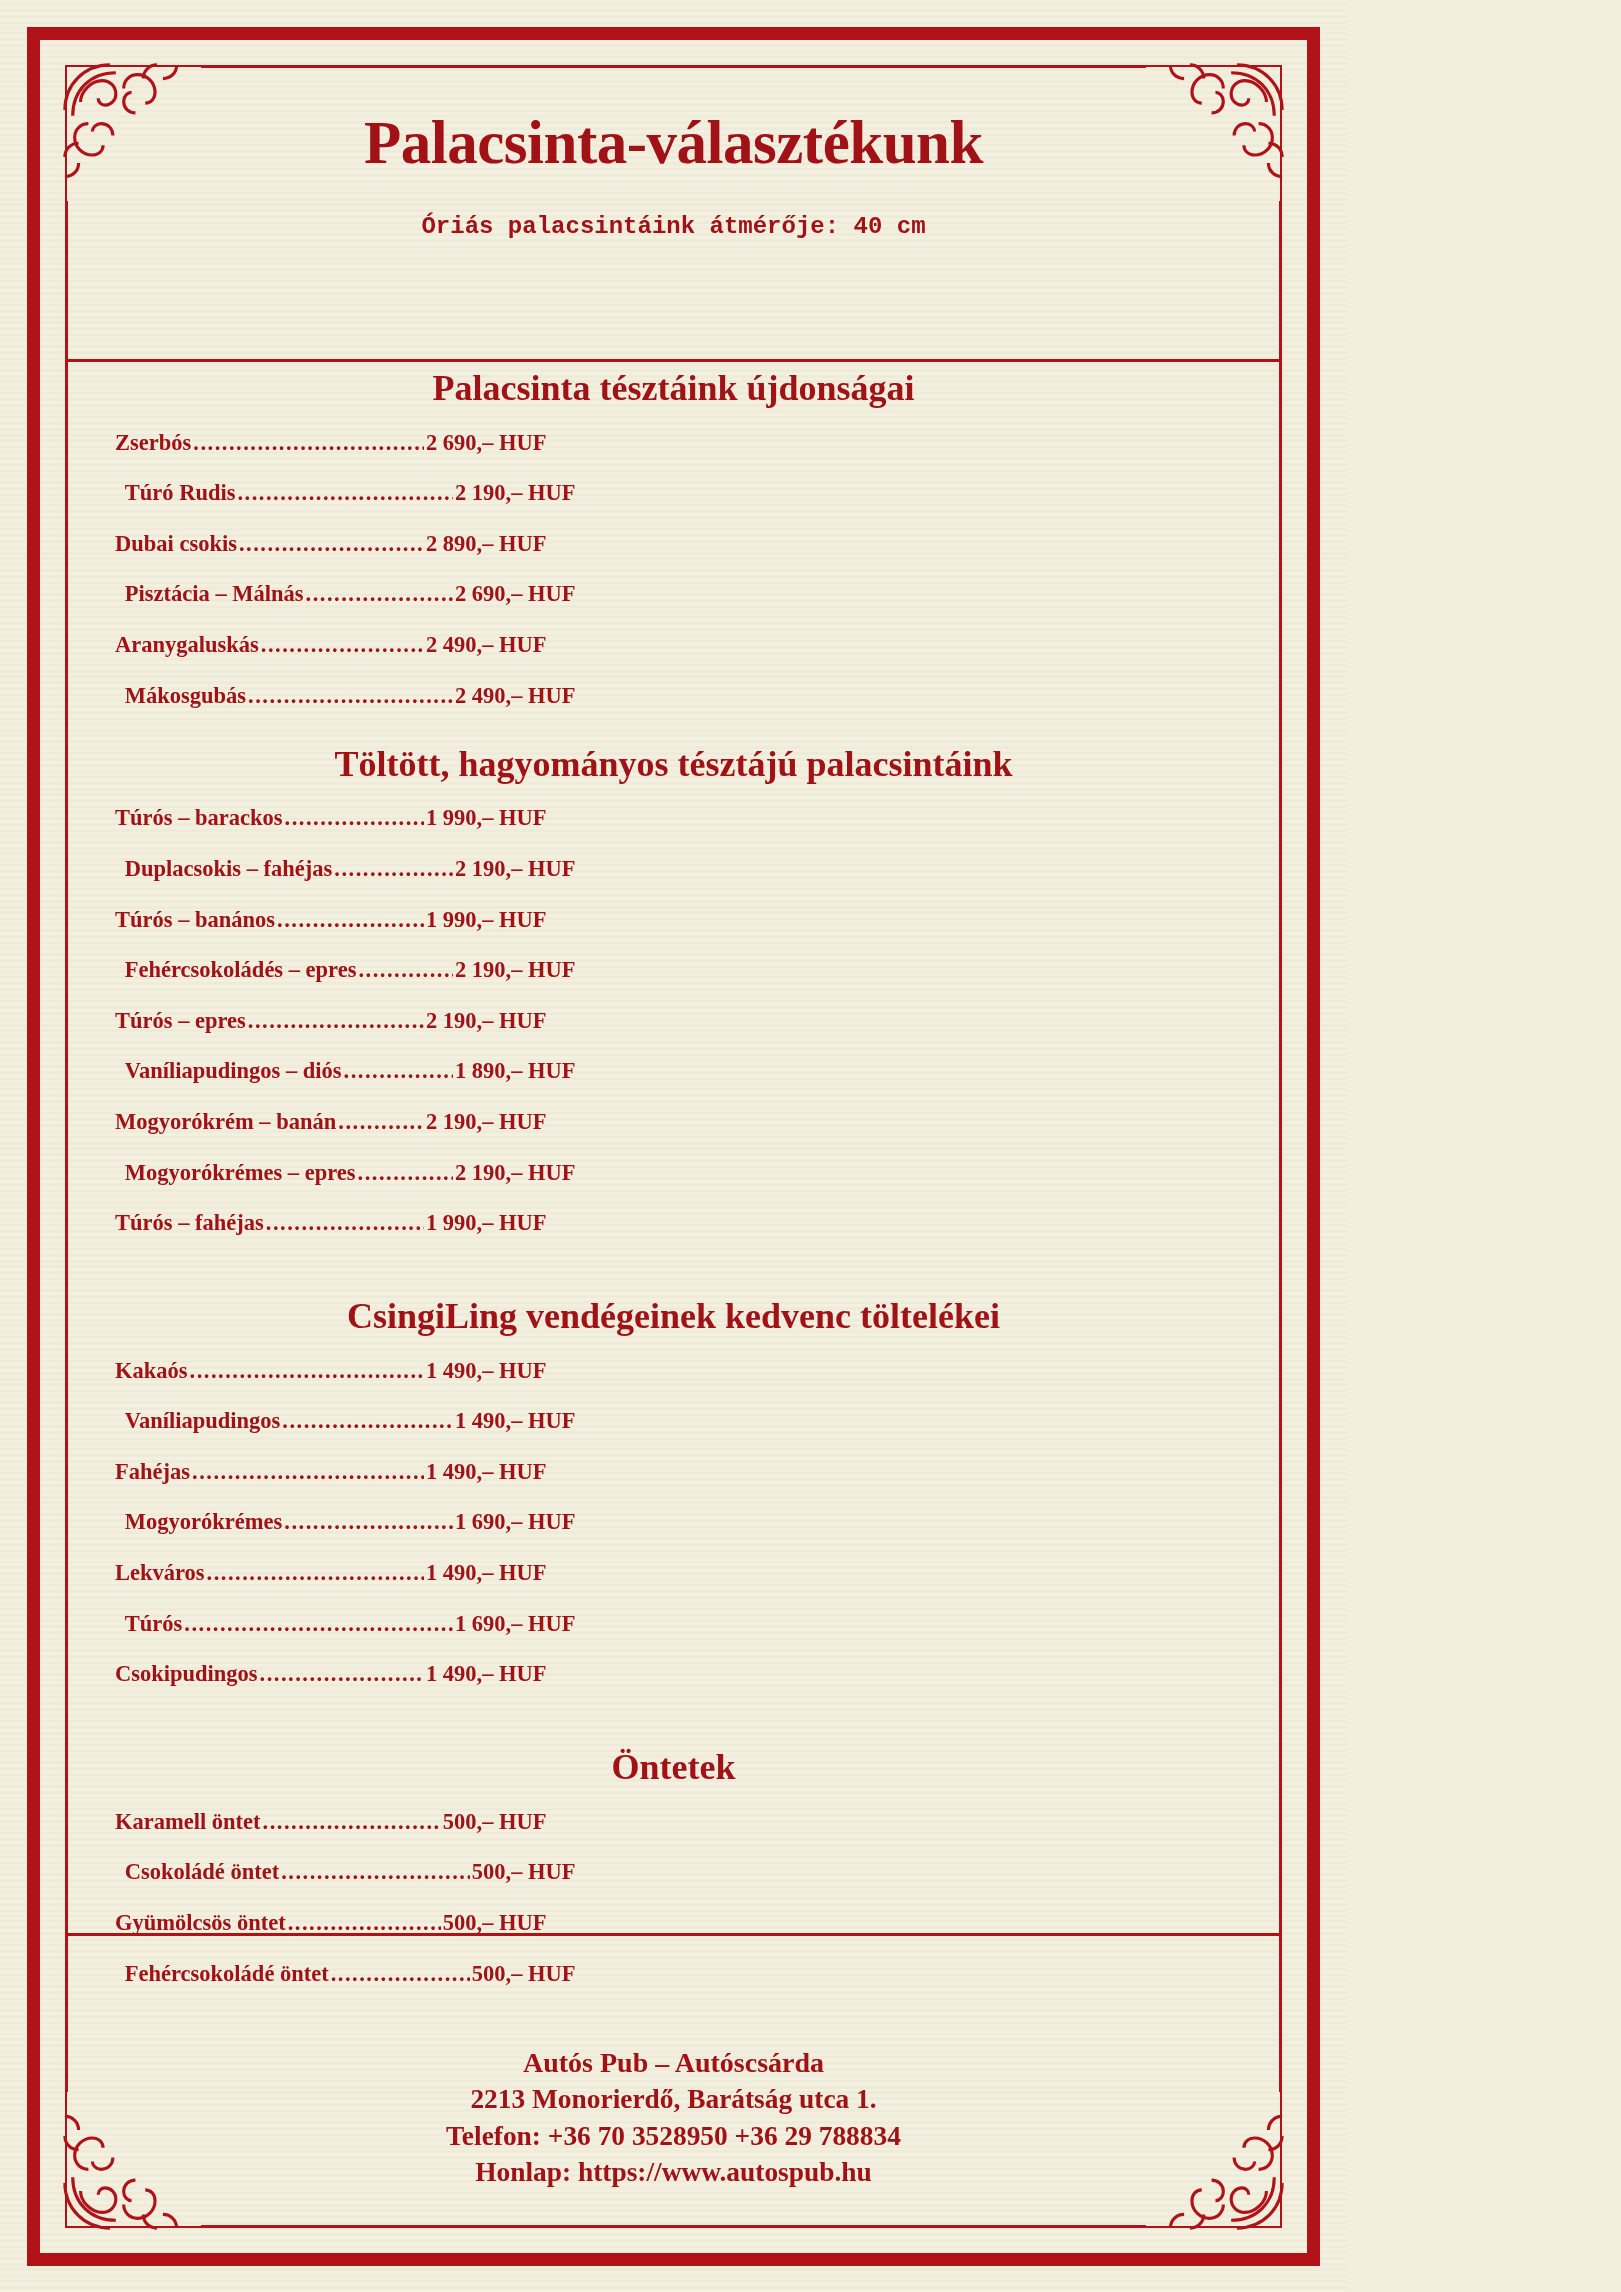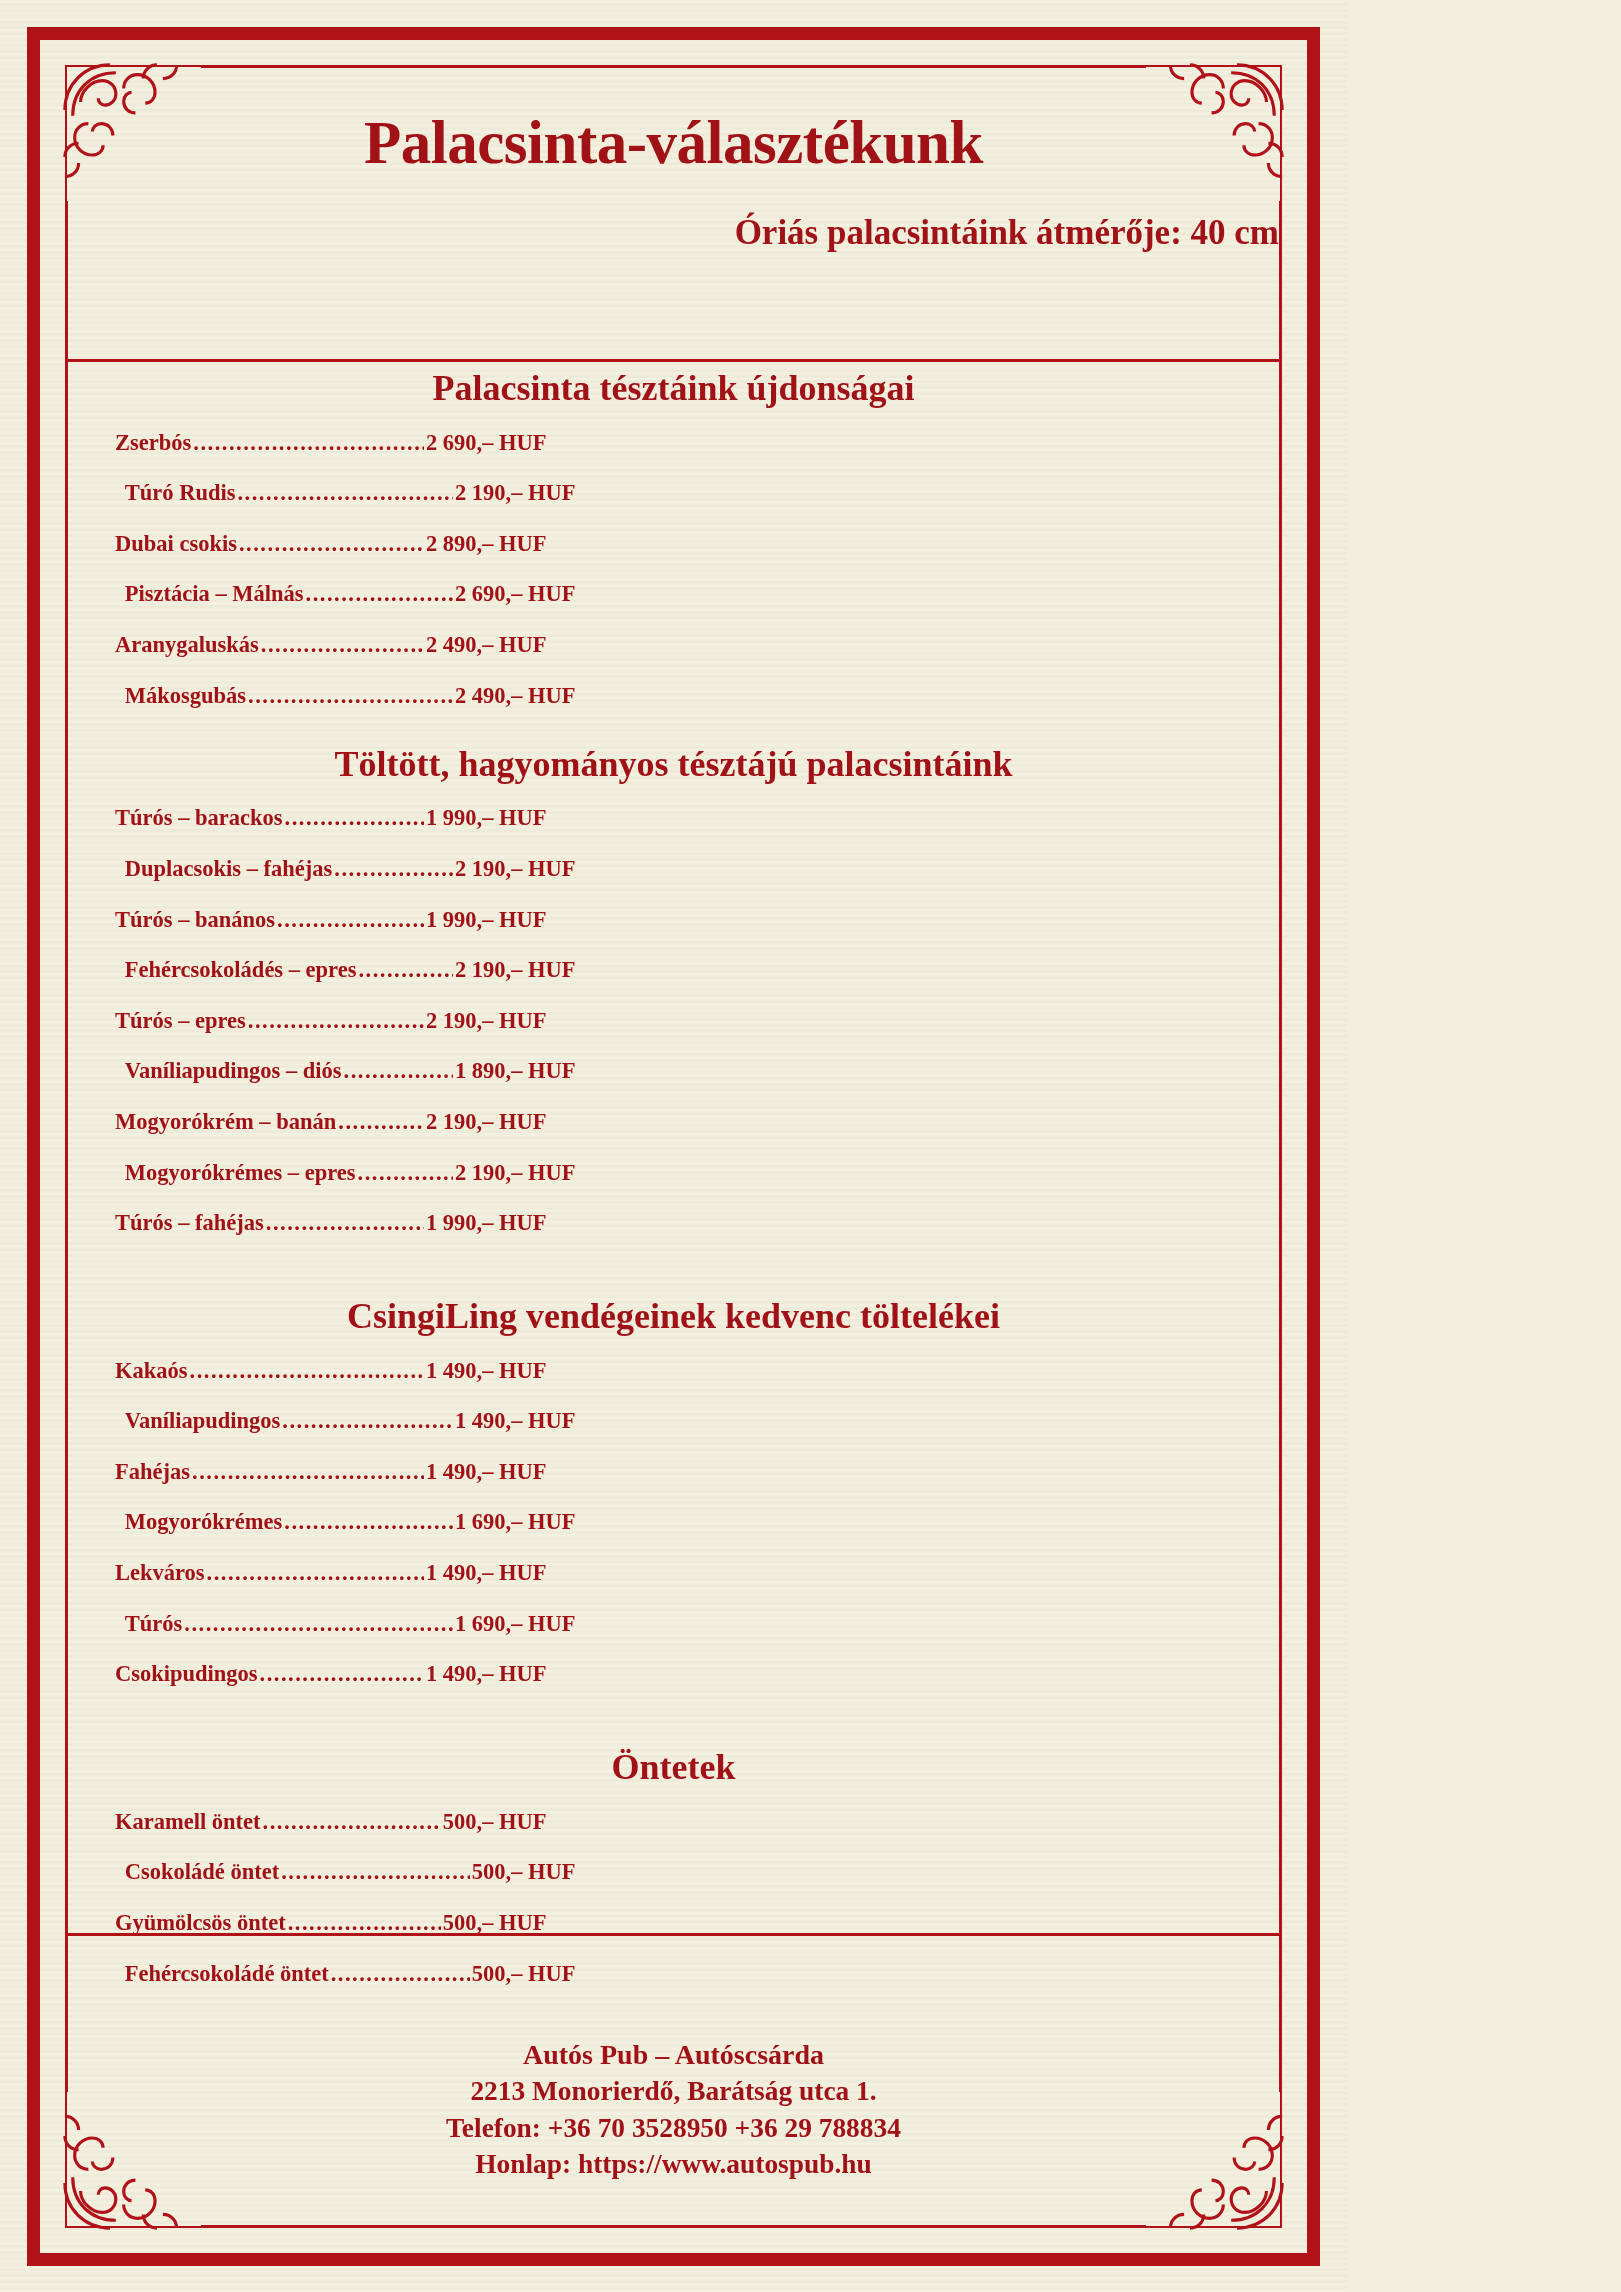--- a/index.html
+++ b/index.html
@@ -120,25 +120,24 @@
   .title {
     font-size: 61px;
     font-weight: bold;
     letter-spacing: -0.5px;
     line-height: 1.1;
     color: #a11216;
     margin: 0;
   }
   .subtitle {
     margin-top: 37px;
-    font-size: 35px;
+    font-size: 24px;
     font-weight: bold;
     color: #a11216;
-    font-family: Liberation Serif, serif;
-    text-align: right;
+    font-family: Liberation Mono, monospace;
   }
 
   .body-area {
     padding: 0 47px;
   }
 
   .section-title {
     text-align: center;
     font-size: 36px;
     font-weight: bold;
@@ -175,21 +174,21 @@
   .item .price { flex: 0 0 auto; text-align: right; }
 
   .item.col-left  { padding-right: 127px; }
   .item.col-right { padding-right: 98px; padding-left: 9.8px; }
 
   
   .footer {
     position: absolute;
     left: 0;
     right: 0;
-    bottom: 43px;
+    bottom: 35px;
     text-align: center;
     color: #a11216;
     font-family: "Liberation Serif", serif;
   }
   .footer div {
     font-size: 27.4px;
     font-weight: bold;
     line-height: 1.32;
   }
   .footer .brand { font-size: 28px; }

